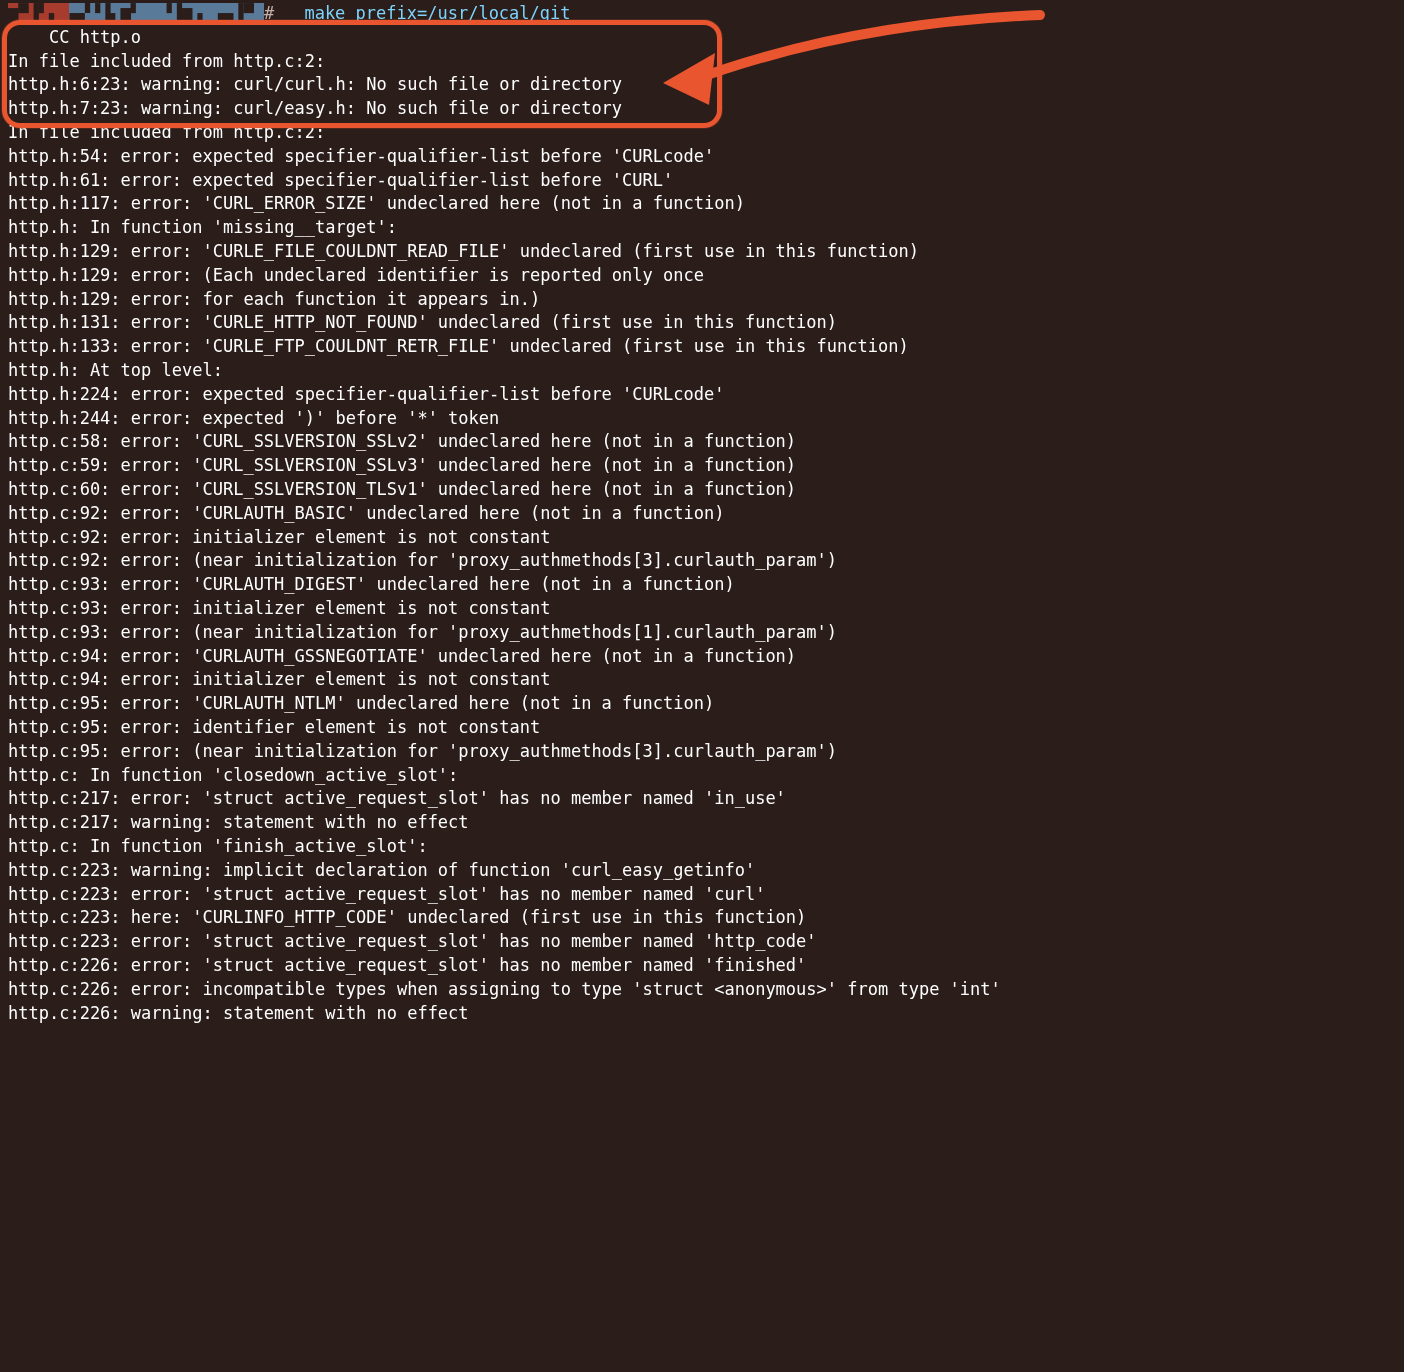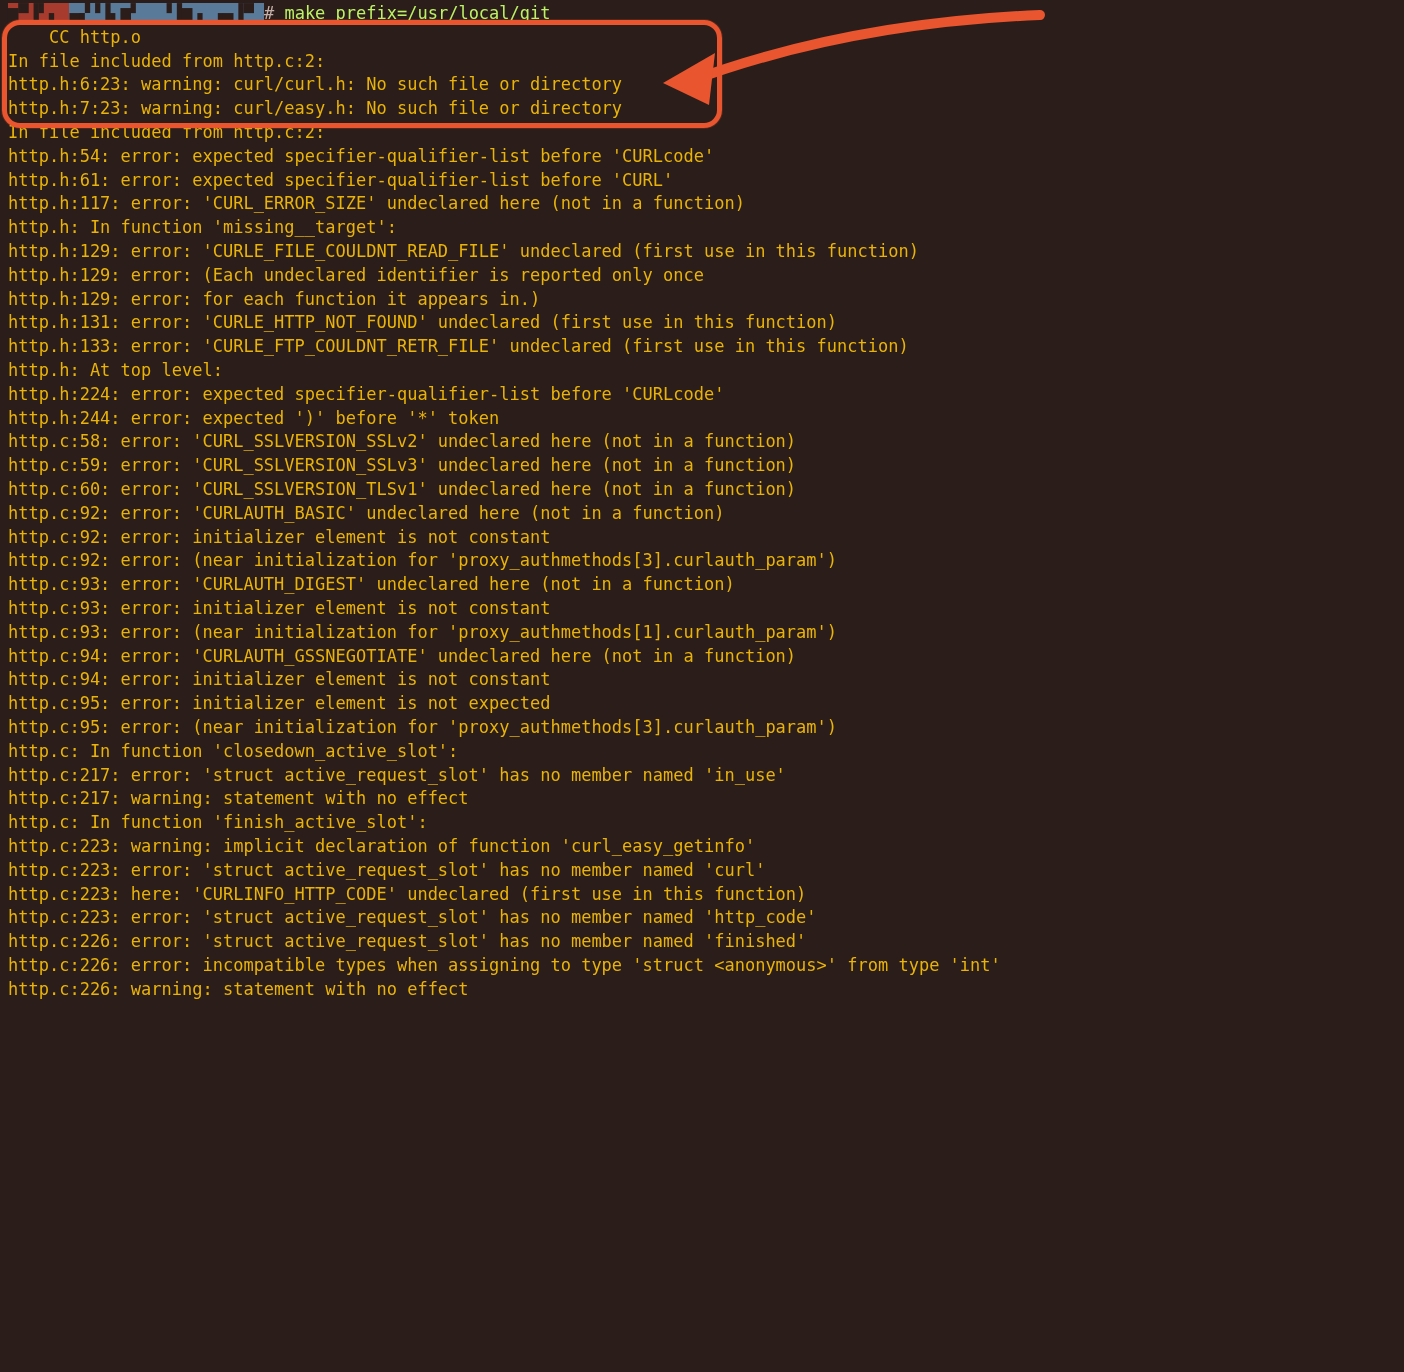--- a/index.html
+++ b/index.html
@@ -7,30 +7,30 @@
     background: #2a1d1a;
     font-family: 'Menlo', 'Monaco', 'Consolas', monospace;
     font-size: 17px;
     line-height: 1.4;
     color: #c4b0a8;
     padding: 2px 8px 30px 8px;
     position: relative;
     width: 1404px;
     overflow: hidden;
   }
-  .line { white-space: pre; color: #eab308; }
+  .line { white-space: pre; color: #ffffff; }
   .prompt-line { white-space: pre; }
   .prompt-redacted {
     display: inline-block;
     vertical-align: middle;
   }
   .red-bg { background: #a63b2e; color: #2a1d1a; }
   .blue-bg { background: #5a7a9a; color: #2a1d1a; }
   .prompt-char { color: #c4b0a8; }
-  .cmd { color: #bef264; }
+  .cmd { color: #7dd3fc; margin-left: 20px; }
 
   .annotation-layer {
     position: absolute;
     top: 0; left: 0; right: 0; bottom: 0;
     pointer-events: none;
   }
   .highlight-box {
     position: absolute;
     border: 5px solid #e8552e;
     border-radius: 18px;
@@ -75,21 +75,22 @@
       <div class="line">http.c:59: error: 'CURL_SSLVERSION_SSLv3' undeclared here (not in a function)</div>
       <div class="line">http.c:60: error: 'CURL_SSLVERSION_TLSv1' undeclared here (not in a function)</div>
       <div class="line">http.c:92: error: 'CURLAUTH_BASIC' undeclared here (not in a function)</div>
       <div class="line">http.c:92: error: initializer element is not constant</div>
       <div class="line">http.c:92: error: (near initialization for 'proxy_authmethods[3].curlauth_param')</div>
       <div class="line">http.c:93: error: 'CURLAUTH_DIGEST' undeclared here (not in a function)</div>
       <div class="line">http.c:93: error: initializer element is not constant</div>
       <div class="line">http.c:93: error: (near initialization for 'proxy_authmethods[1].curlauth_param')</div>
       <div class="line">http.c:94: error: 'CURLAUTH_GSSNEGOTIATE' undeclared here (not in a function)</div>
       <div class="line">http.c:94: error: initializer element is not constant</div>
-      <div class="line">http.c:95: error: initializer element is not expected</div>
+      <div class="line">http.c:95: error: 'CURLAUTH_NTLM' undeclared here (not in a function)</div>
+      <div class="line">http.c:95: error: identifier element is not constant</div>
       <div class="line">http.c:95: error: (near initialization for 'proxy_authmethods[3].curlauth_param')</div>
       <div class="line">http.c: In function 'closedown_active_slot':</div>
       <div class="line">http.c:217: error: 'struct active_request_slot' has no member named 'in_use'</div>
       <div class="line">http.c:217: warning: statement with no effect</div>
       <div class="line">http.c: In function 'finish_active_slot':</div>
       <div class="line">http.c:223: warning: implicit declaration of function 'curl_easy_getinfo'</div>
       <div class="line">http.c:223: error: 'struct active_request_slot' has no member named 'curl'</div>
       <div class="line">http.c:223: here: 'CURLINFO_HTTP_CODE' undeclared (first use in this function)</div>
       <div class="line">http.c:223: error: 'struct active_request_slot' has no member named 'http_code'</div>
       <div class="line">http.c:226: error: 'struct active_request_slot' has no member named 'finished'</div>

